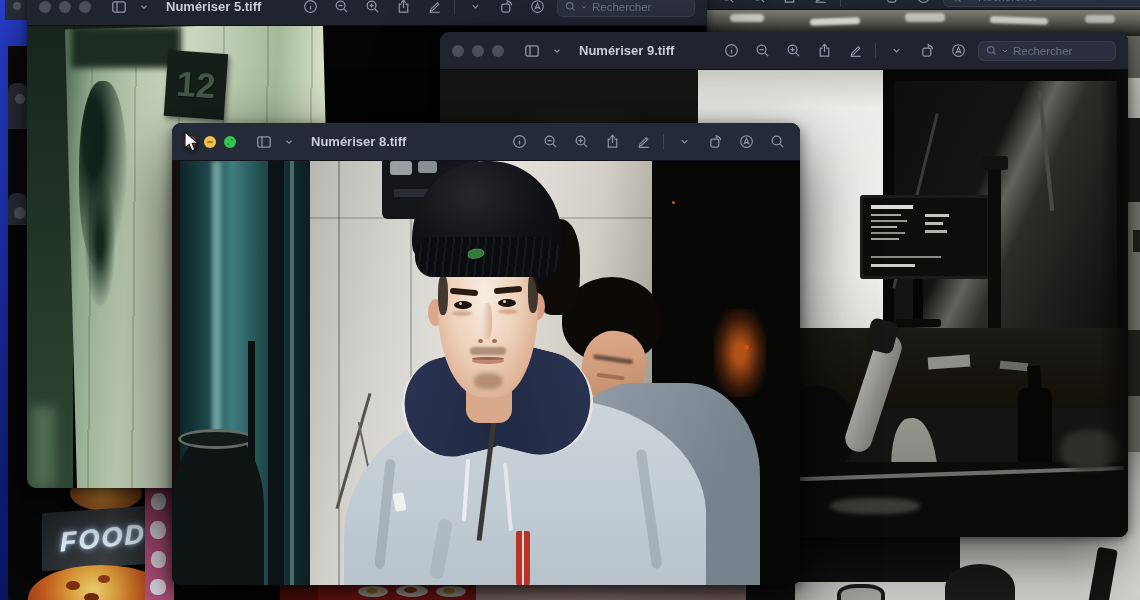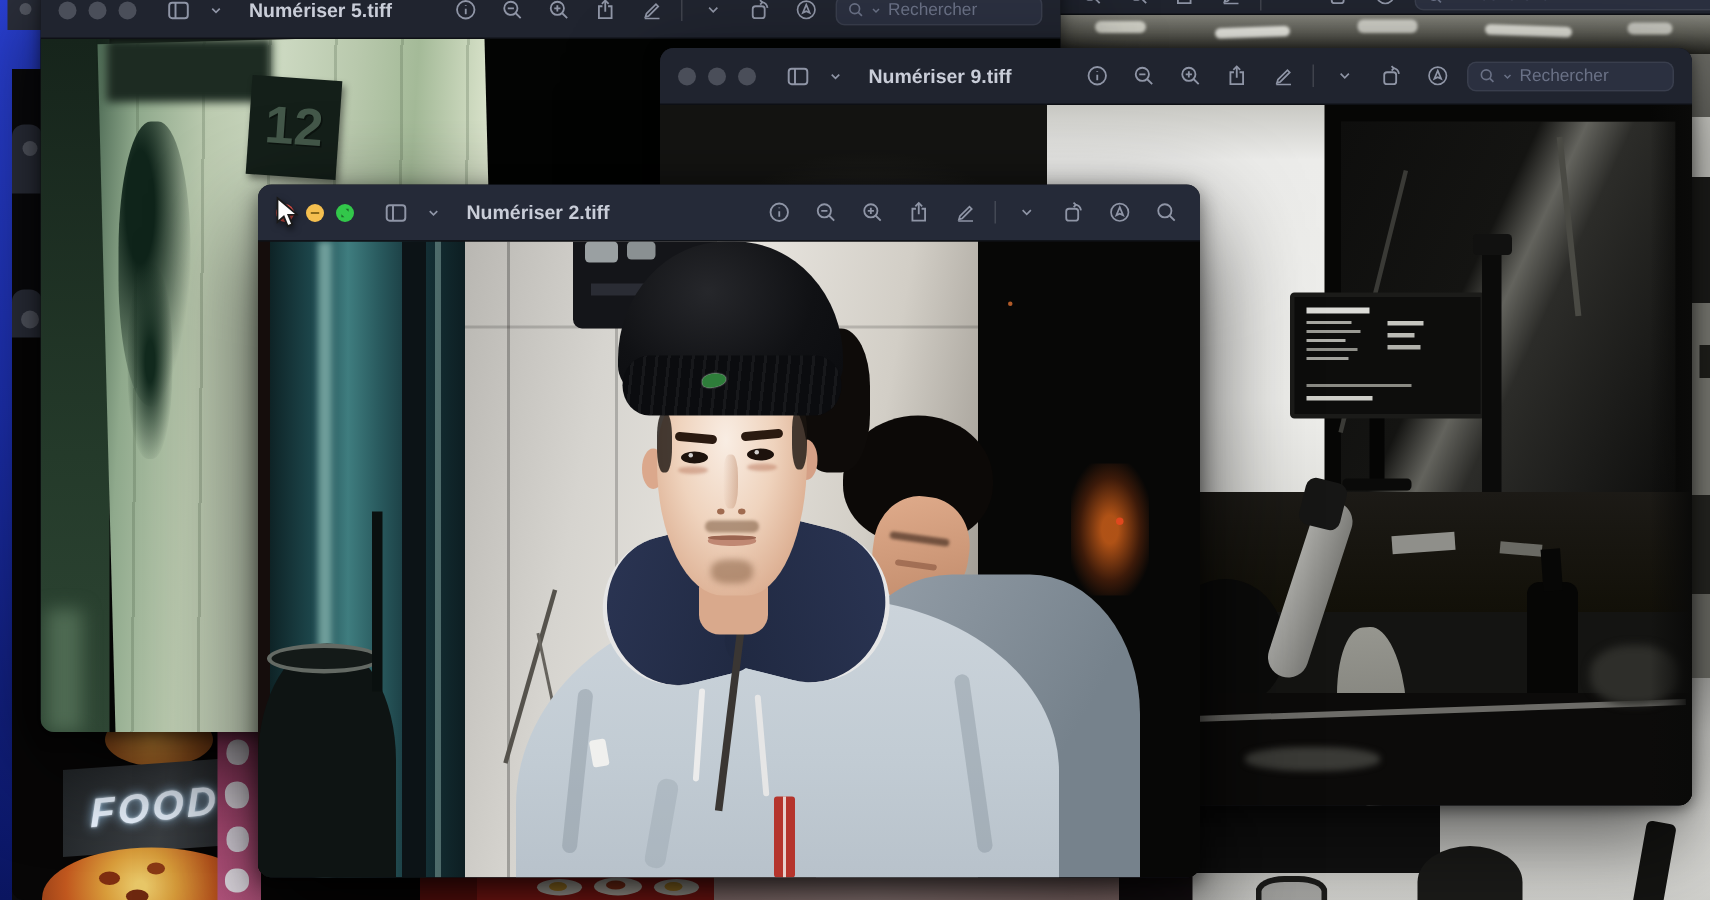--- a/index.html
+++ b/index.html
@@ -426,21 +426,21 @@
           <svg width="16" height="16" viewBox="0 0 16 16" fill="none" stroke="currentColor" stroke-width="1.3">
             <rect x="1.8" y="2.8" width="12.4" height="10.4" rx="2"></rect>
             <line x1="6" y1="2.8" x2="6" y2="13.2"></line>
           </svg>
         </span>
       <span class="tbtn" style="margin-left:-6px;">
           <svg width="10" height="10" viewBox="0 0 16 16" fill="none" stroke="currentColor" stroke-width="1.8">
             <path d="M4 6 l4 4 4 -4"></path>
           </svg>
         </span>
-      <span class="wtitle">Numériser 2.tiff</span>
+      <span class="wtitle">Numériser 8.tiff</span>
       <div class="sp"></div>
       <span class="tbtn">
           <svg width="15" height="15" viewBox="0 0 16 16" fill="none" stroke="currentColor" stroke-width="1.3">
             <circle cx="8" cy="8" r="6.2"></circle>
             <line x1="8" y1="7.2" x2="8" y2="11.2"></line>
             <line x1="8" y1="4.6" x2="8" y2="5.1"></line>
           </svg>
         </span>
       <span class="tbtn">
           <svg width="15" height="15" viewBox="0 0 16 16" fill="none" stroke="currentColor" stroke-width="1.3">

